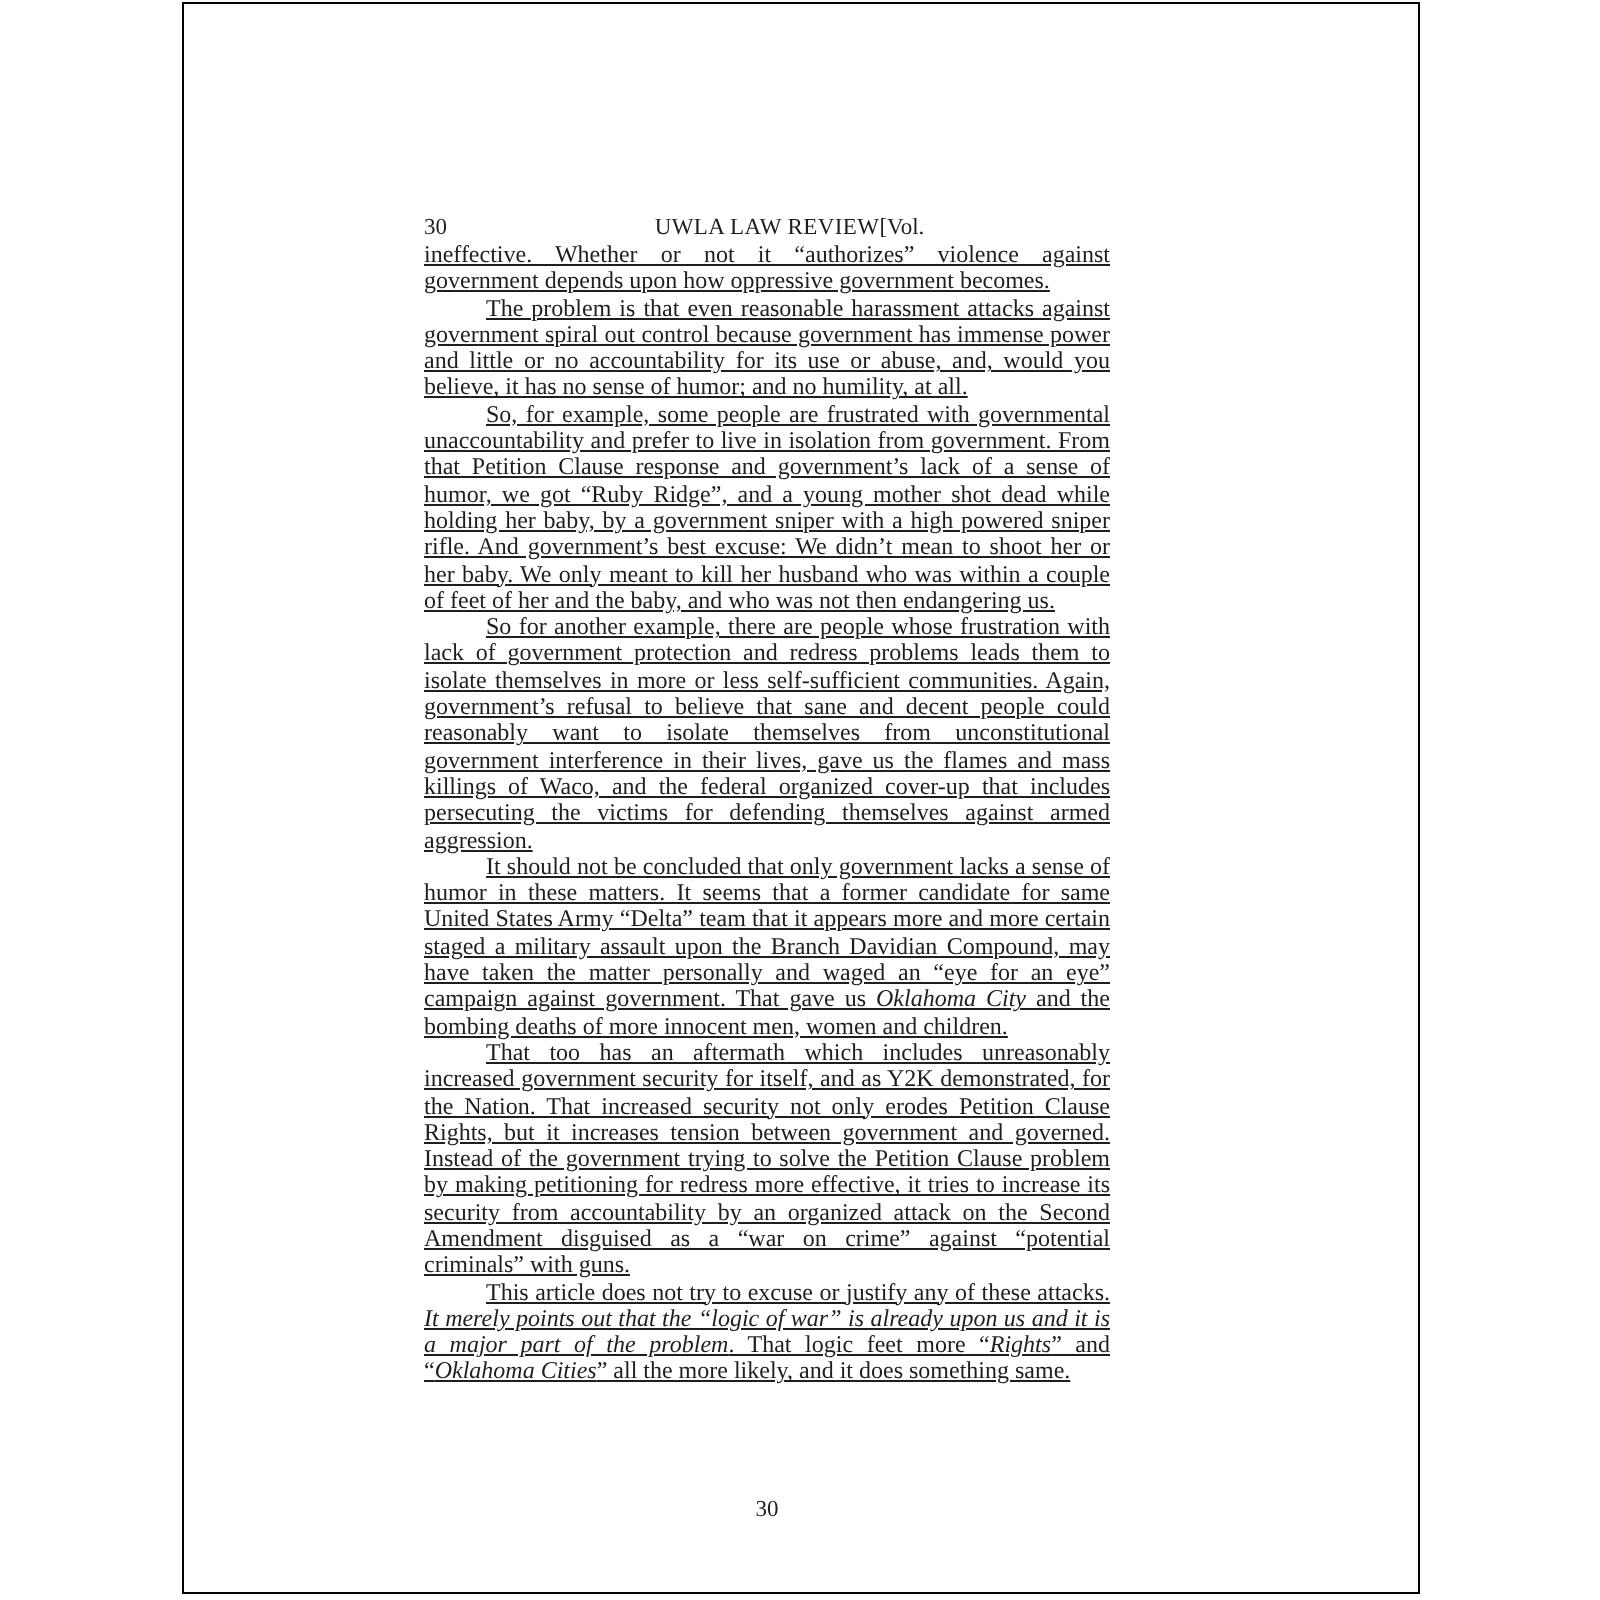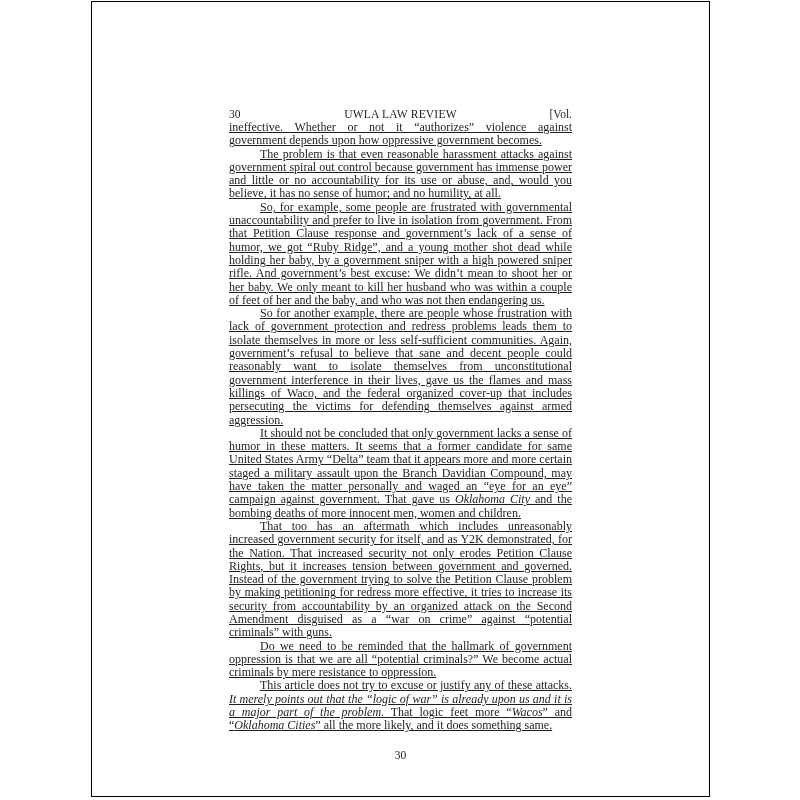--- a/index.html
+++ b/index.html
@@ -19,37 +19,37 @@
     position: absolute;
     left: 91px;
     top: 1px;
     width: 619px;
     height: 796px;
     box-sizing: border-box;
     border: 1.5px solid #000000;
   }
   .content {
     position: absolute;
-    left: 229px;
+    left: 212px;
     top: 0;
     width: 343px;
   }
   .running-header {
     margin-top: 108px;
     font-size: 11.5px;
     line-height: 13px;
   }
   .header-line1 {
     display: grid;
     grid-template-columns: 1fr auto 1fr;
     align-items: baseline;
   }
   .header-page-number { text-align: left; }
   .header-journal-title { text-align: center; letter-spacing: 0.2px; font-family: Liberation Serif, serif; }
-  .header-volume-prefix { text-align: right; }
+  .header-volume-prefix { text-align: left; }
   .header-line2 {
     text-align: center;
     margin-top: 0.5px;
   }
   .article-body {
     font-size: 12px;
     line-height: 13.3px;
     text-align: justify;
     text-decoration: underline;
   }
@@ -86,18 +86,17 @@
     </div>
   </div>
 
   <div class="article-body" id="body-text">
       <p><span>ineffective. Whether or not it “authorizes” violence against government depends upon how oppressive government becomes.</span></p>
       <p class="indent"><span>The problem is that even reasonable harassment attacks against government spiral out control because government has immense power and little or no accountability for its use or abuse, and, would you believe, it has no sense of humor; and no humility, at all.</span></p>
       <p class="indent"><span>So, for example, some people are frustrated with governmental unaccountability and prefer to live in isolation from government. From that Petition Clause response and government’s lack of a sense of humor, we got “Ruby Ridge”, and a young mother shot dead while holding her baby, by a government sniper with a high powered sniper rifle. And government’s best excuse: We didn’t mean to shoot her or her baby. We only meant to kill her husband who was within a couple of feet of her and the baby, and who was not then endangering us.</span></p>
       <p class="indent"><span>So for another example, there are people whose frustration with lack of government protection and redress problems leads them to isolate themselves in more or less self-sufficient communities. Again, government’s refusal to believe that sane and decent people could reasonably want to isolate themselves from unconstitutional government interference in their lives, gave us the flames and mass killings of Waco, and the federal organized cover-up that includes persecuting the victims for defending themselves against armed aggression.</span></p>
       <p class="indent"><span>It should not be concluded that only government lacks a sense of humor in these matters. It seems that a former candidate for same United States Army “Delta” team that it appears more and more certain staged a military assault upon the Branch Davidian Compound, may have taken the matter personally and waged an “eye for an eye” campaign against government. That gave us </span><em>Oklahoma City</em><span> and the bombing deaths of more innocent men, women and children.</span></p>
       <p class="indent"><span>That too has an aftermath which includes unreasonably increased government security for itself, and as Y2K demonstrated, for the Nation. That increased security not only erodes Petition Clause Rights, but it increases tension between government and governed. Instead of the government trying to solve the Petition Clause problem by making petitioning for redress more effective, it tries to increase its security from accountability by an organized attack on the Second Amendment disguised as a “war on crime” against “potential criminals” with guns.</span></p>
-      <p class="indent"><span>Do we need to be reminded that the hallmark of government oppression is that we are all “potential criminals?” We become actual criminals by mere resistance to oppression.</span></p>
-      <p class="indent"><span>This article does not try to excuse or justify any of these attacks. </span><em>It merely points out that the “logic of war” is already upon us and it is a major part of the problem</em><span>. That logic feet more “</span><em>Wacos</em><span>” and “</span><em>Oklahoma Cities</em><span>” all the more likely, and it does something same.</span></p>
+      <p class="indent"><span>This article does not try to excuse or justify any of these attacks. </span><em>It merely points out that the “logic of war” is already upon us and it is a major part of the problem</em><span>. That logic feet more “</span><em>Rights</em><span>” and “</span><em>Oklahoma Cities</em><span>” all the more likely, and it does something same.</span></p>
     </div>
 
   <div class="footer-page-number">30</div>
 </div>
 
 </body></html>

